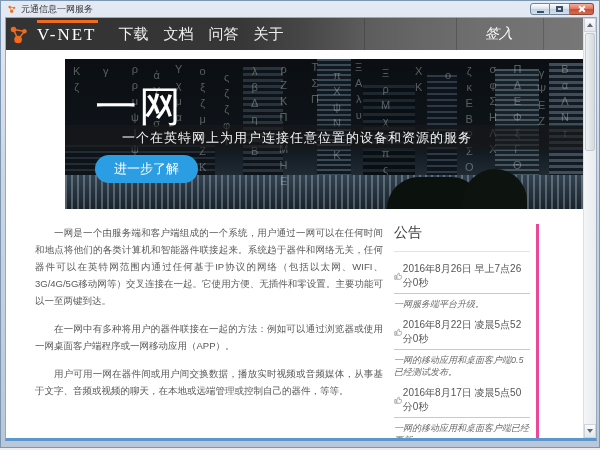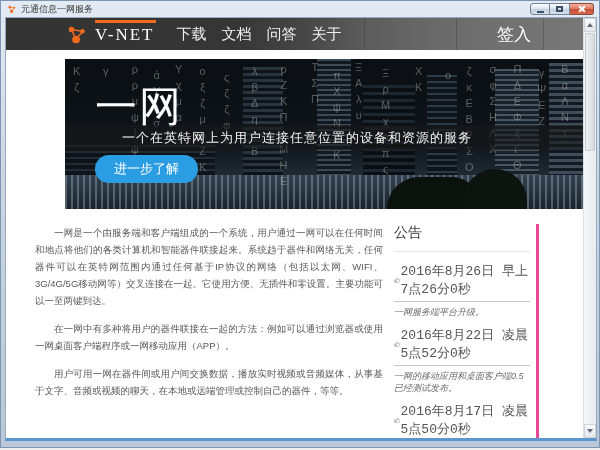--- a/index.html
+++ b/index.html
@@ -37,30 +37,30 @@
     background:linear-gradient(90deg,#f4f5f7,#e9ebee); border-left:1px solid #dcdfe3; }
   .sb-btn { position:absolute; left:0; right:0; height:14px; display:flex; align-items:center; justify-content:center;
     background:linear-gradient(180deg,#fafbfc,#e4e7ea); border:1px solid #cfd4da; }
   .sb-btn.up { top:0; } .sb-btn.down { bottom:0; }
   .arr-up { width:0; height:0; border-left:3px solid transparent; border-right:3px solid transparent; border-bottom:4px solid #5c6b7c; }
   .arr-down { width:0; height:0; border-left:3px solid transparent; border-right:3px solid transparent; border-top:4px solid #5c6b7c; }
   .sb-thumb { position:absolute; left:1px; right:1px; top:15px; height:118px; border:1px solid #c3cad1; border-radius:2px;
     background:linear-gradient(90deg,#eef0f2,#d6dade); }
 
   
-  .navbar { position:relative; height:32px; display:flex; align-items:center; padding-left:58px;
+  .navbar { position:relative; height:32px; display:flex; align-items:center; 
     background:linear-gradient(90deg,#333 0%,#363636 40%,#474747 52%,#5c5c5c 62%,#676767 72%,#6f6f6f 82%,#777 100%); }
   .nav-sep { position:absolute; top:0; bottom:0; width:1px; background:rgba(0,0,0,0.18); }
   .brand { display:flex; align-items:flex-end; gap:5px; cursor:pointer; }
   .brand-text-wrap { position:relative; display:inline-block; }
   .brand-bar { position:absolute; left:0; top:-5px; width:103%; height:3px; background:#f26a1b; display:block; }
   .brand-text { font-family:"Liberation Serif", serif; font-size:17px; color:#fff; letter-spacing:2px; }
   .menu { display:flex; gap:15px; margin-left:22px; }
   .menu a { font-size:15px; color:#f0f0f0; text-decoration:none; cursor:pointer; }
-  .signin { margin-left:auto; margin-right:52px; font-size:17px; color:#fff; text-decoration:none; cursor:pointer; }
+  .signin { margin-left:auto; margin-right:70px; font-size:14px; color:#fff; text-decoration:none; cursor:pointer;font-style:italic; }
 
   
   .hero { position:relative; margin:9px 0 0 59px; width:522px; height:150px; overflow:hidden;
     background:linear-gradient(180deg,#0b0f13 0%,#0e141a 55%,#202b34 78%,#131a20 100%); }
   .bld { position:absolute; }
   .b1 { left:178px; top:8px;  width:40px; height:142px; background:repeating-linear-gradient(180deg,#27333d 0 3px,#0d1318 3px 6px); }
   .b2 { left:252px; top:0;    width:34px; height:150px; background:repeating-linear-gradient(180deg,#3a4a57 0 2px,#111820 2px 5px); }
   .b3 { left:298px; top:26px; width:52px; height:124px; background:repeating-linear-gradient(180deg,#1d2730 0 3px,#0a0f14 3px 7px); }
   .b4 { left:362px; top:16px; width:30px; height:134px; background:repeating-linear-gradient(180deg,#2c3946 0 2px,#0e141a 2px 6px); }
   .b5 { left:430px; top:10px; width:44px; height:140px; background:repeating-linear-gradient(180deg,#45565f 0 2px,#18202a 2px 5px); }
@@ -80,21 +80,21 @@
     font-size:13px; border-radius:14px; display:flex; align-items:center; cursor:pointer; }
 
   
   .body-row { display:flex; padding:15px 0 0 29px; }
   .article { width:348px; }
   .article p { font-size:9.5px; line-height:17px; color:#595959; text-align:justify; text-indent:2em; margin-bottom:11px; }
   .announcements { margin-left:11px; width:145px; border-right:3px solid #ec4899; padding-right:6px; }
   .announcements h3 { font-size:14px; font-weight:normal; color:#3c3c3c; padding-bottom:9px; border-bottom:1px solid #e3e3e3; margin-bottom:10px; }
   .ann-item { margin-bottom:7px; }
   .ann-head { display:flex; align-items:center; justify-content:space-between; border-bottom:1px solid #c9c9c9; padding-bottom:3px; cursor:pointer; }
-  .ann-date { font-size:13px; color:#555;font-family:Liberation Mono, monospace; }
+  .ann-date { font-size:10px; color:#555; }
   .ann-text { font-size:9px; font-style:italic; color:#6a6a6a; line-height:1.4; margin-top:4px; }
 </style>
 </head>
 <body>
 
 <div class="window">
   <div class="titlebar">
     <svg width="10" height="10" viewBox="0 0 26 24">
       <g stroke="#f26a1b" stroke-width="2" fill="none">
           <path d="M7 7 L19 9 L12 18 Z"></path>

